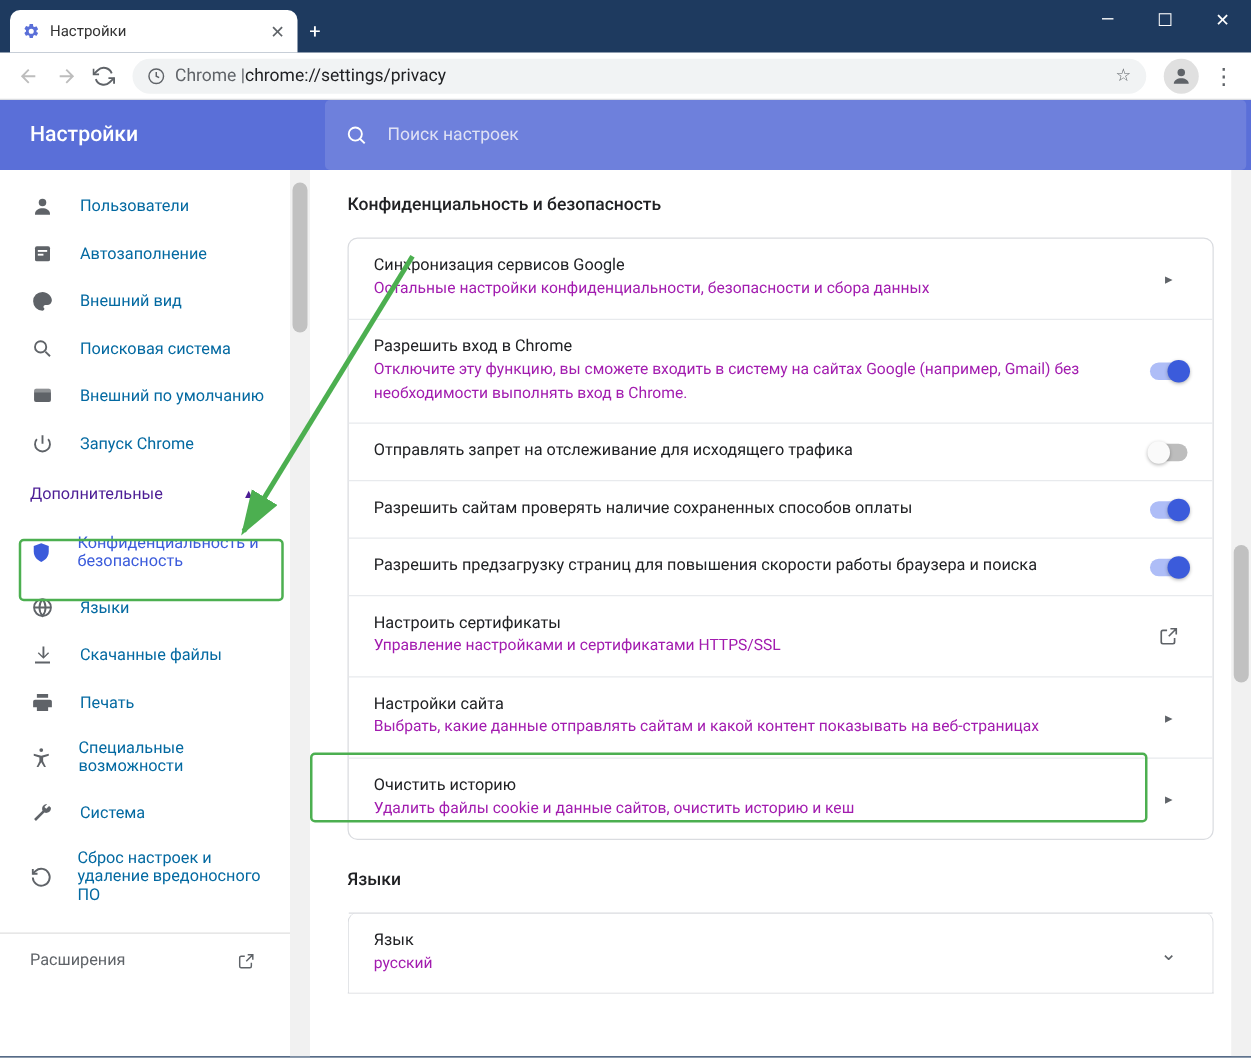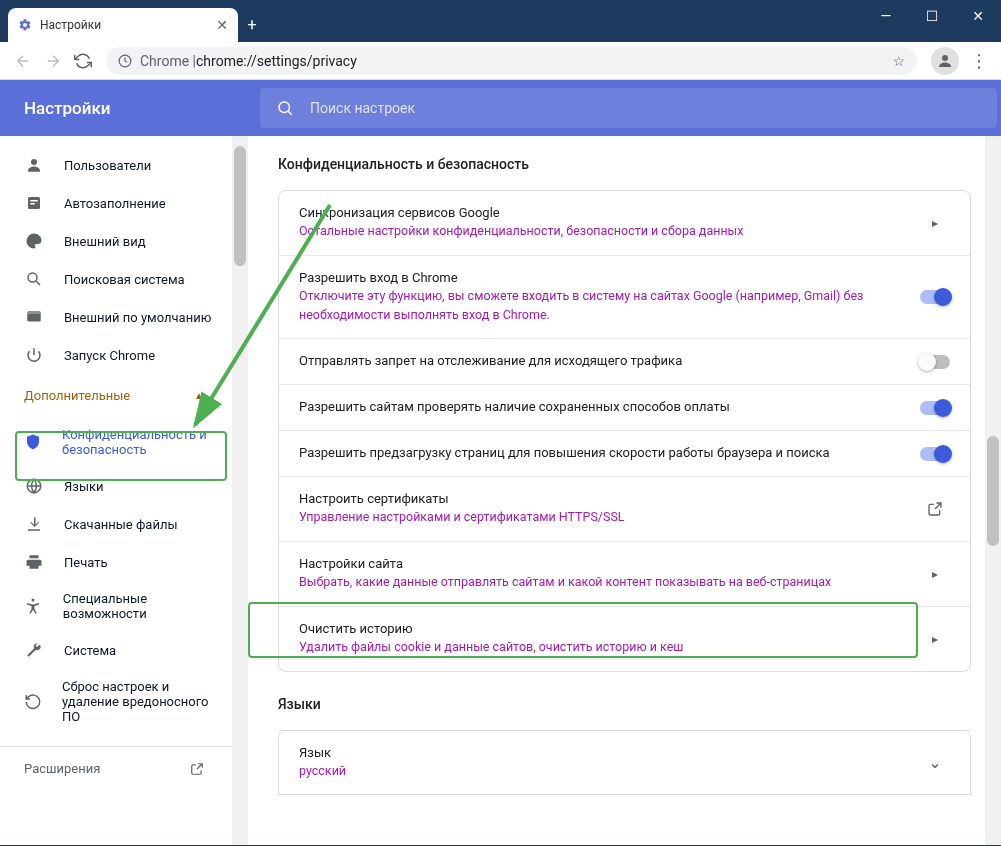--- a/index.html
+++ b/index.html
@@ -22,35 +22,35 @@
 .omnibox .globe { margin-right: 8px; color: #5f6368; }
 .omnibox .urlsec1 { color: #5f6368; }
 .omnibox .urlsec2 { color: #202124; }
 .omnibox .star { margin-left: auto; color: #5f6368; }
 .toolbar .avatar { width: 28px; height: 28px; border-radius: 50%; background: #e0e0e0; display: flex; align-items: center; justify-content: center; color: #5f6368; margin: 0 6px; }
 .toolbar .menu3 { width: 28px; display: flex; align-items: center; justify-content: center; color: #5f6368; font-size: 18px; }
 
 
 .header { height: 56px; background: #5a6fd8; display: flex; align-items: center; padding-left: 24px; }
 .header-title { color: #fff; font-size: 17px; font-weight: 500; width: 236px; }
-.searchbar { flex: 1; height: 40px; background: rgba(255,255,255,0.12); border-radius: 4px; margin-right: 4px; display: flex; align-items: center; padding: 0 16px; }
+.searchbar { flex: 1; height: 56px; background: rgba(255,255,255,0.12); border-radius: 4px; margin-right: 4px; display: flex; align-items: center; padding: 0 16px; }
 .searchbar .sicon { color: #fff; margin-right: 16px; }
 .searchbar .splh { color: #dfe1f5; font-size: 14px; }
 
 
 .content { display: flex; height: 709px; background: #fff; position: relative; }
 .sidebar { width: 248px; position: relative; }
 .sidescroll { position: absolute; right: 0; top: 0; width: 16px; height: 100%; background: #f1f1f1; }
 .sidescroll .thumb { position: absolute; left: 2px; right: 2px; top: 10px; height: 120px; background: #c1c1c1; border-radius: 6px; }
 .sidelist { padding-top: 10px; }
-.sitem { display: flex; align-items: center; padding: 10px 0 10px 24px; font-size: 13px; color: #0f172a; cursor: pointer; border-radius: 0 20px 20px 0; margin-right: 24px; }
+.sitem { display: flex; align-items: center; padding: 10px 0 10px 24px; font-size: 13px; color: #0369a1; cursor: pointer; border-radius: 0 20px 20px 0; margin-right: 24px; }
 .sitem .sicn { width: 20px; margin-right: 20px; color: #5f6368; display: flex; align-items: center; justify-content: center; }
 .sitem.active { background: transparent; color: #3b5bdb; }
 .sitem.active .sicn { color: #3b5bdb; }
-.sadv { padding: 14px 24px; font-size: 13px; color: #a16207; display: flex; align-items: center; cursor: pointer; }
+.sadv { padding: 14px 24px; font-size: 13px; color: #4c1d95; display: flex; align-items: center; cursor: pointer; }
 .sadv .chev { margin-left: auto; margin-right: 20px; font-size: 10px; }
 .sext { padding: 14px 24px; font-size: 13px; color: #5f6368; display: flex; align-items: center; cursor: pointer; border-top: 1px solid #e0e0e0; margin-top: 12px; }
 .sext .exti { margin-left: auto; margin-right: 20px; }
 .highlight-box { position: absolute; left: 15px; top: 295px; width: 212px; height: 50px; border: 2px solid #4caf50; border-radius: 4px; pointer-events: none; }
 
 .main { flex: 1; padding: 20px 30px 20px 30px; overflow: hidden; position: relative; }
 .mainscroll { position: absolute; right: 0; top: 0; width: 16px; height: 100%; background: #f1f1f1; }
 .mainscroll .thumb { position: absolute; left: 2px; right: 2px; top: 300px; height: 110px; background: #c1c1c1; border-radius: 6px; }
 .section-title { font-size: 14px; color: #202124; font-weight: 500; margin-bottom: 18px; }
 .card { border: 1px solid #dadce0; border-radius: 8px; }

